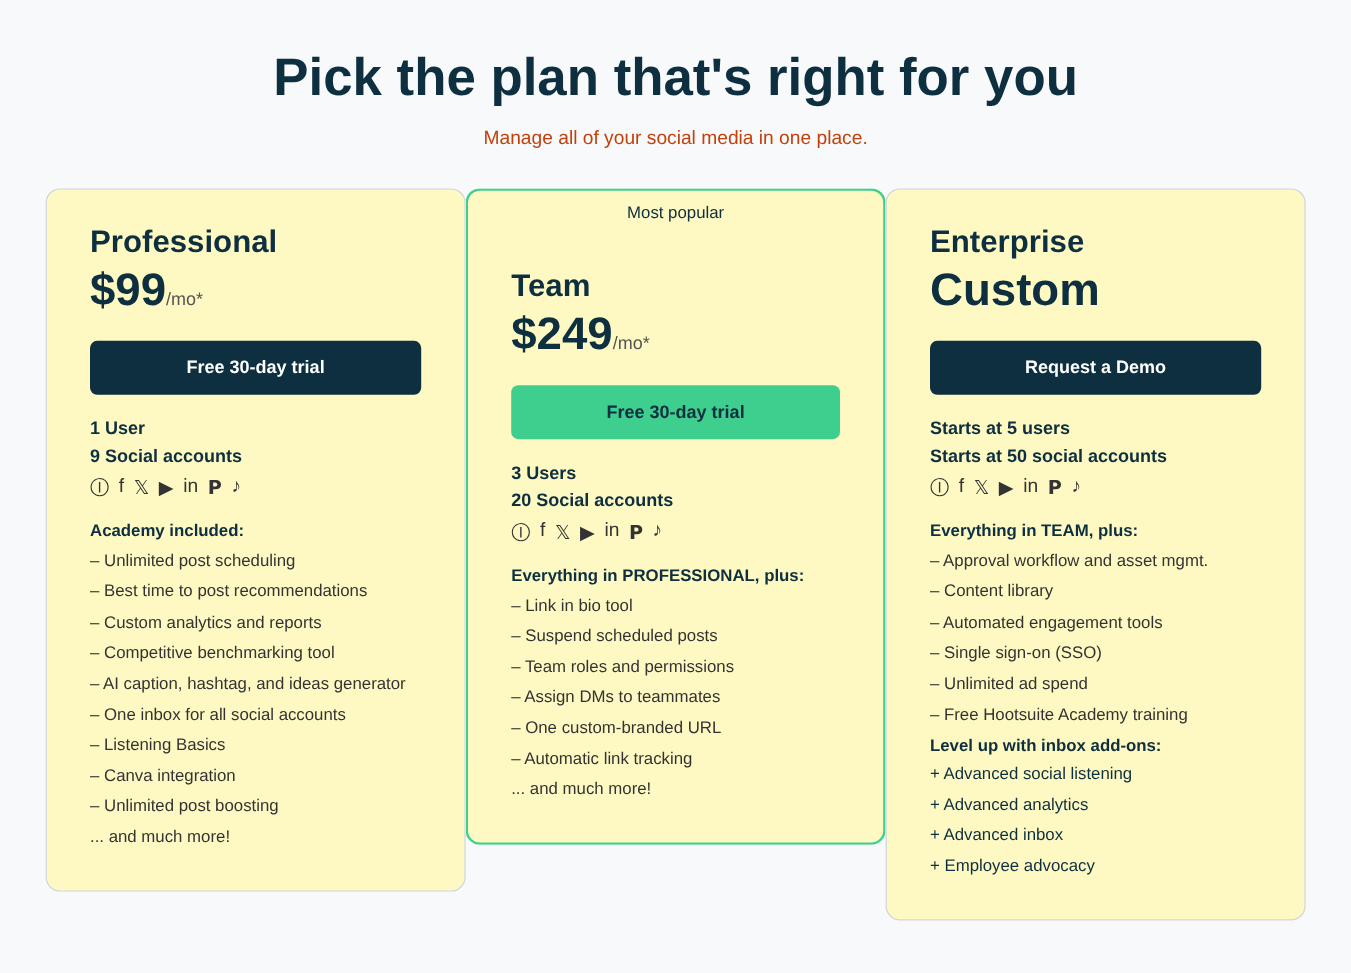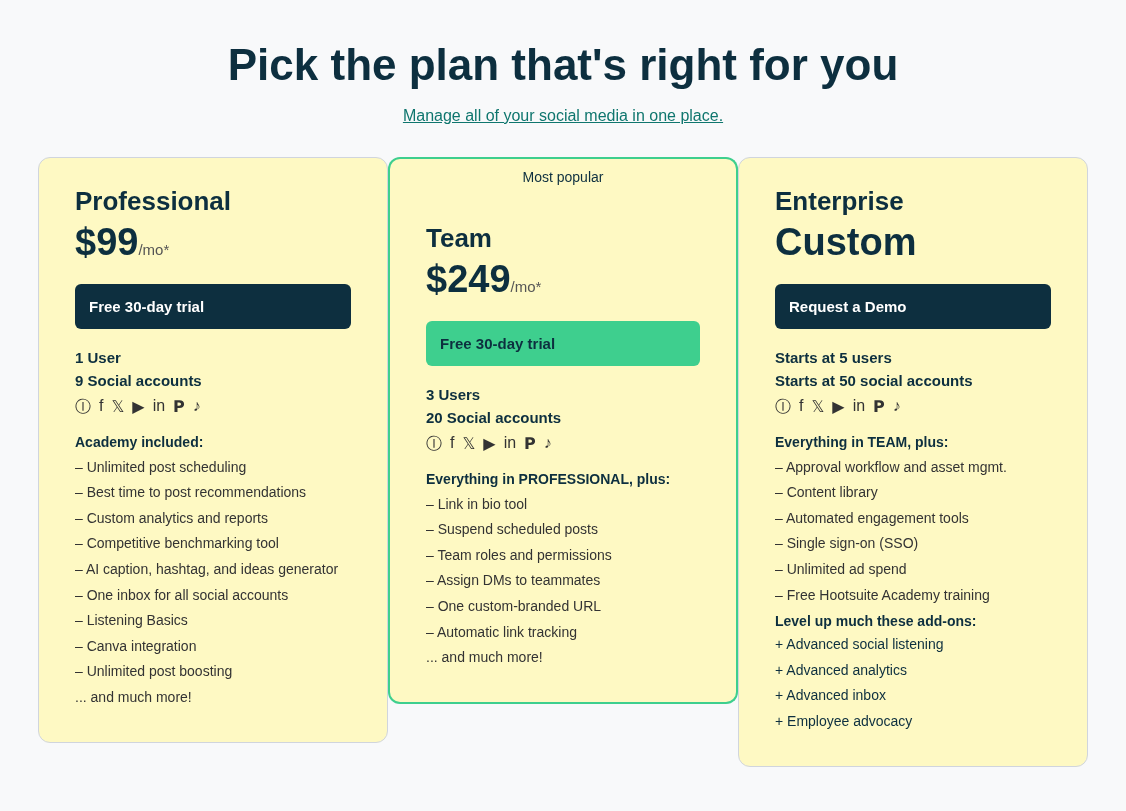--- a/index.html
+++ b/index.html
@@ -16,24 +16,23 @@
       font-size: 44px;
       font-weight: 800;
       color: #0d2f3f;
       text-align: left;
       line-height: 1.15;
       margin-bottom: 16px;
       max-width: 900px;
     }
     .page-subtitle {
       font-size: 16px;
-      color: #0f766e;
+      color: #c2410c;
       text-align: right;
       margin-bottom: 32px;
-      text-decoration: underline;
     }
     .plans-container {
       display: flex;
       gap: 0;
       align-items: flex-start;
       width: 100%;
       max-width: 1080px;
       justify-content: center;
     }
     .plan-card {
@@ -88,21 +87,21 @@
       font-weight: 400;
       color: #555;
     }
     .cta-button {
       display: block;
       width: 100%;
       padding: 14px;
       border-radius: 6px;
       font-size: 15px;
       font-weight: 700;
-      text-align: left;
+      text-align: center;
       cursor: pointer;
       border: none;
       margin-bottom: 20px;
     }
     .cta-dark {
       background: #0d2f3f;
       color: #fff;
     }
     .cta-green {
       background: #3ecf8e;
@@ -238,20 +237,20 @@
       <span class="social-icon">𝗣</span>
       <span class="social-icon">♪</span>
     </div>
     <div class="features-label">Everything in TEAM, plus:</div>
     <div class="feature-item">– Approval workflow and asset mgmt.</div>
     <div class="feature-item">– Content library</div>
     <div class="feature-item">– Automated engagement tools</div>
     <div class="feature-item">– Single sign-on (SSO)</div>
     <div class="feature-item">– Unlimited ad spend</div>
     <div class="feature-item">– Free Hootsuite Academy training</div>
-    <div class="addons-label">Level up much these add-ons:</div>
+    <div class="addons-label">Level up with inbox add-ons:</div>
     <div class="feature-item addon">+ Advanced social listening</div>
     <div class="feature-item addon">+ Advanced analytics</div>
     <div class="feature-item addon">+ Advanced inbox</div>
     <div class="feature-item addon">+ Employee advocacy</div>
   </div>
 
 </div>
 
 </body></html>

